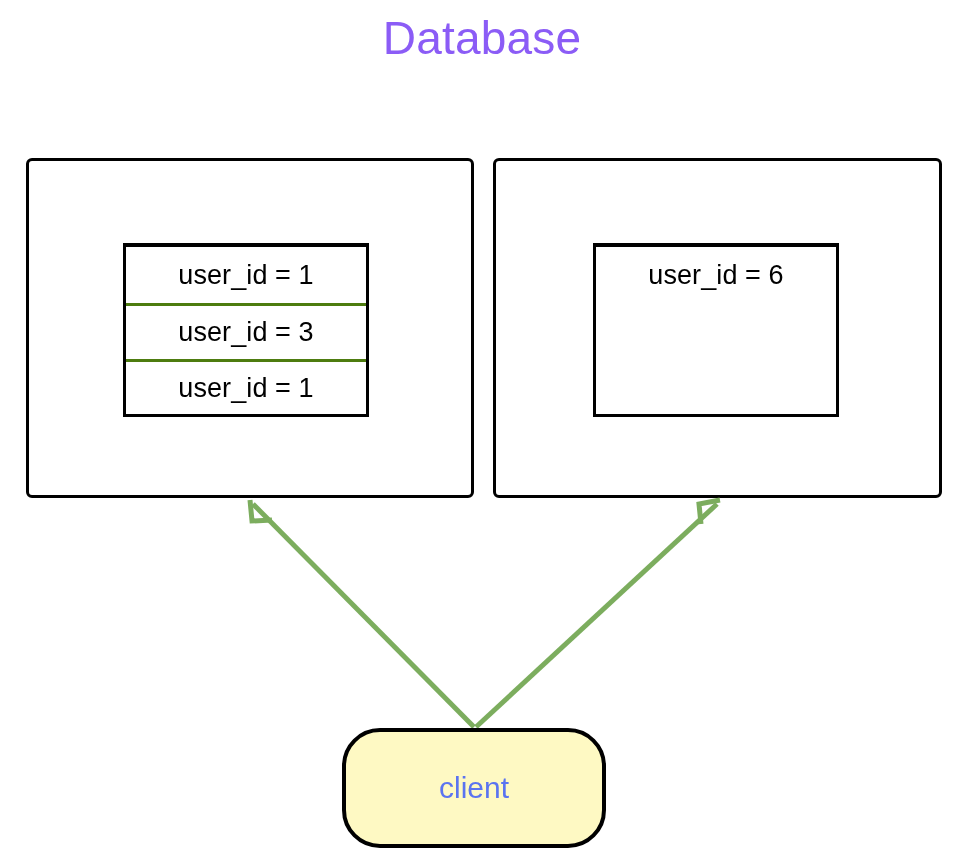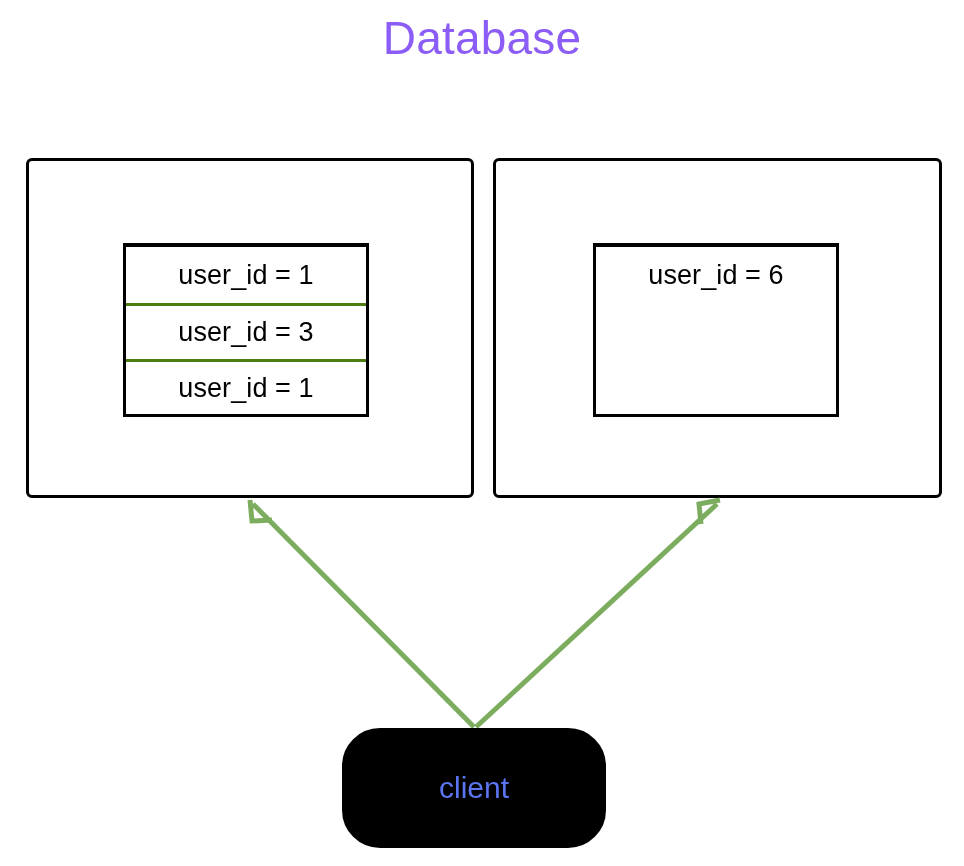--- a/index.html
+++ b/index.html
@@ -93,21 +93,21 @@
   
   #client-node {
     position: absolute;
     box-sizing: border-box;
     left: 342px;
     top: 728px;
     width: 264px;
     height: 120px;
     border: 4px solid #000000;
     border-radius: 38px;
-    background: #000000;
+    background: #fef9c3;
     display: flex;
     align-items: center;
     justify-content: center;
   }
   #client-label {
     font-size: 30px;
     color: #5b74f0;
     font-family: "Liberation Sans", sans-serif;
     white-space: nowrap;
   }

